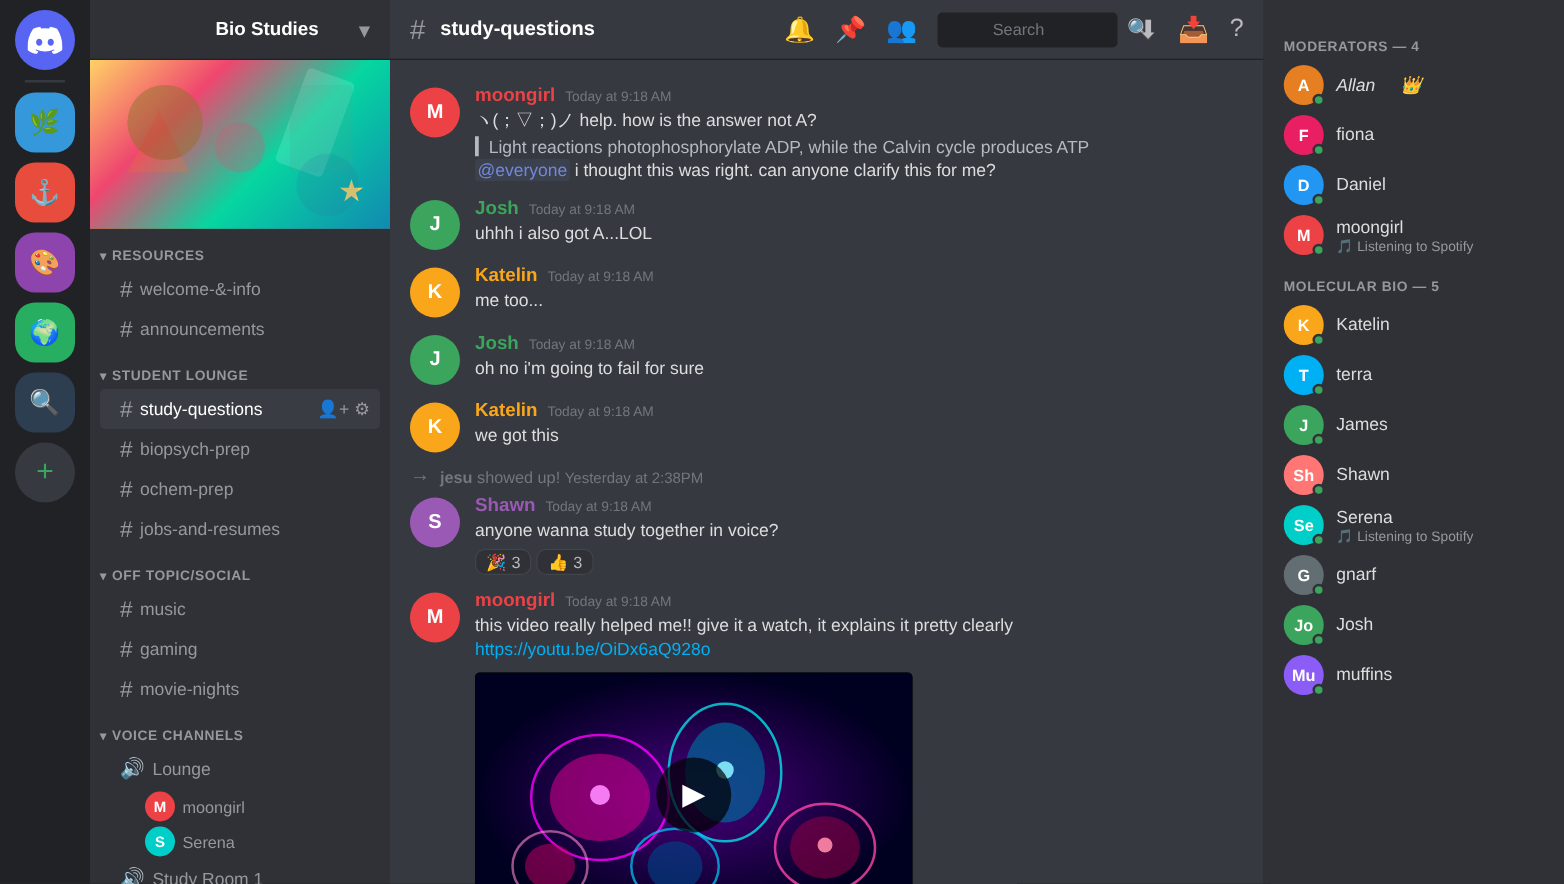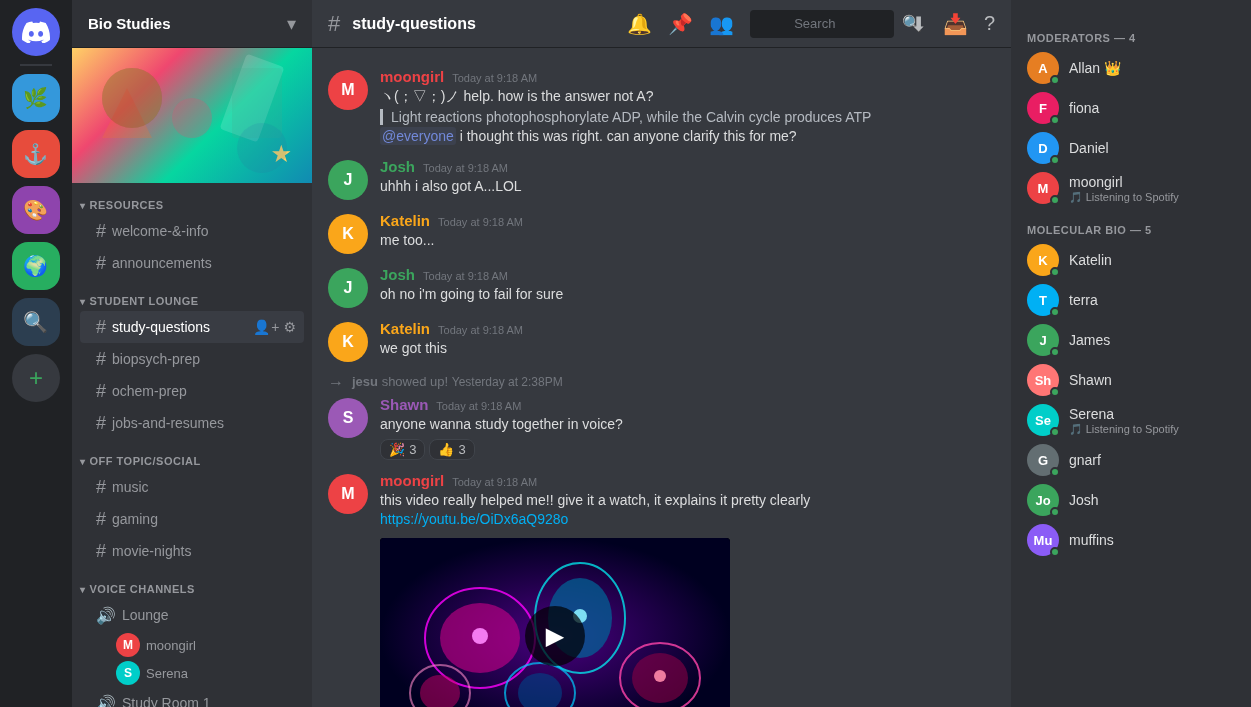--- a/index.html
+++ b/index.html
@@ -41,24 +41,25 @@
       display: flex;
       flex-direction: column;
       flex-shrink: 0;
       overflow: hidden;
     }
     .server-header {
       height: 48px;
       padding: 0 16px;
       display: flex;
       align-items: center;
-      justify-content: space-between;
+      justify-content: flex-end;
       border-bottom: 1px solid #202225;
       cursor: pointer;
       background: #2f3136;
+      gap: 32px;
     }
     .server-name { font-weight: 700; color: #fff; font-size: 15px; }
     .server-banner {
       width: 240px;
       height: 135px;
       background: linear-gradient(135deg, #f9c74f, #f3722c, #43aa8b, #577590);
       position: relative;
       overflow: hidden;
       flex-shrink: 0;
     }
@@ -621,21 +622,21 @@
 <div class="right-sidebar">
 
   <div class="member-category">MODERATORS — 4</div>
 
   <div class="member-item">
     <div class="member-avatar" style="background:#e67e22;">
       A
       <div class="status-dot status-online"></div>
     </div>
     <div class="member-info">
-      <div style="display:flex;align-items:center;gap:4px;">
+      <div style="display:flex;align-items:center;gap:20px;font-style:italic;">
         <span class="member-name">Allan</span>
         <span class="crown-icon">👑</span>
       </div>
     </div>
   </div>
 
   <div class="member-item">
     <div class="member-avatar" style="background:#e91e63;">
       F
       <div class="status-dot status-online"></div>

